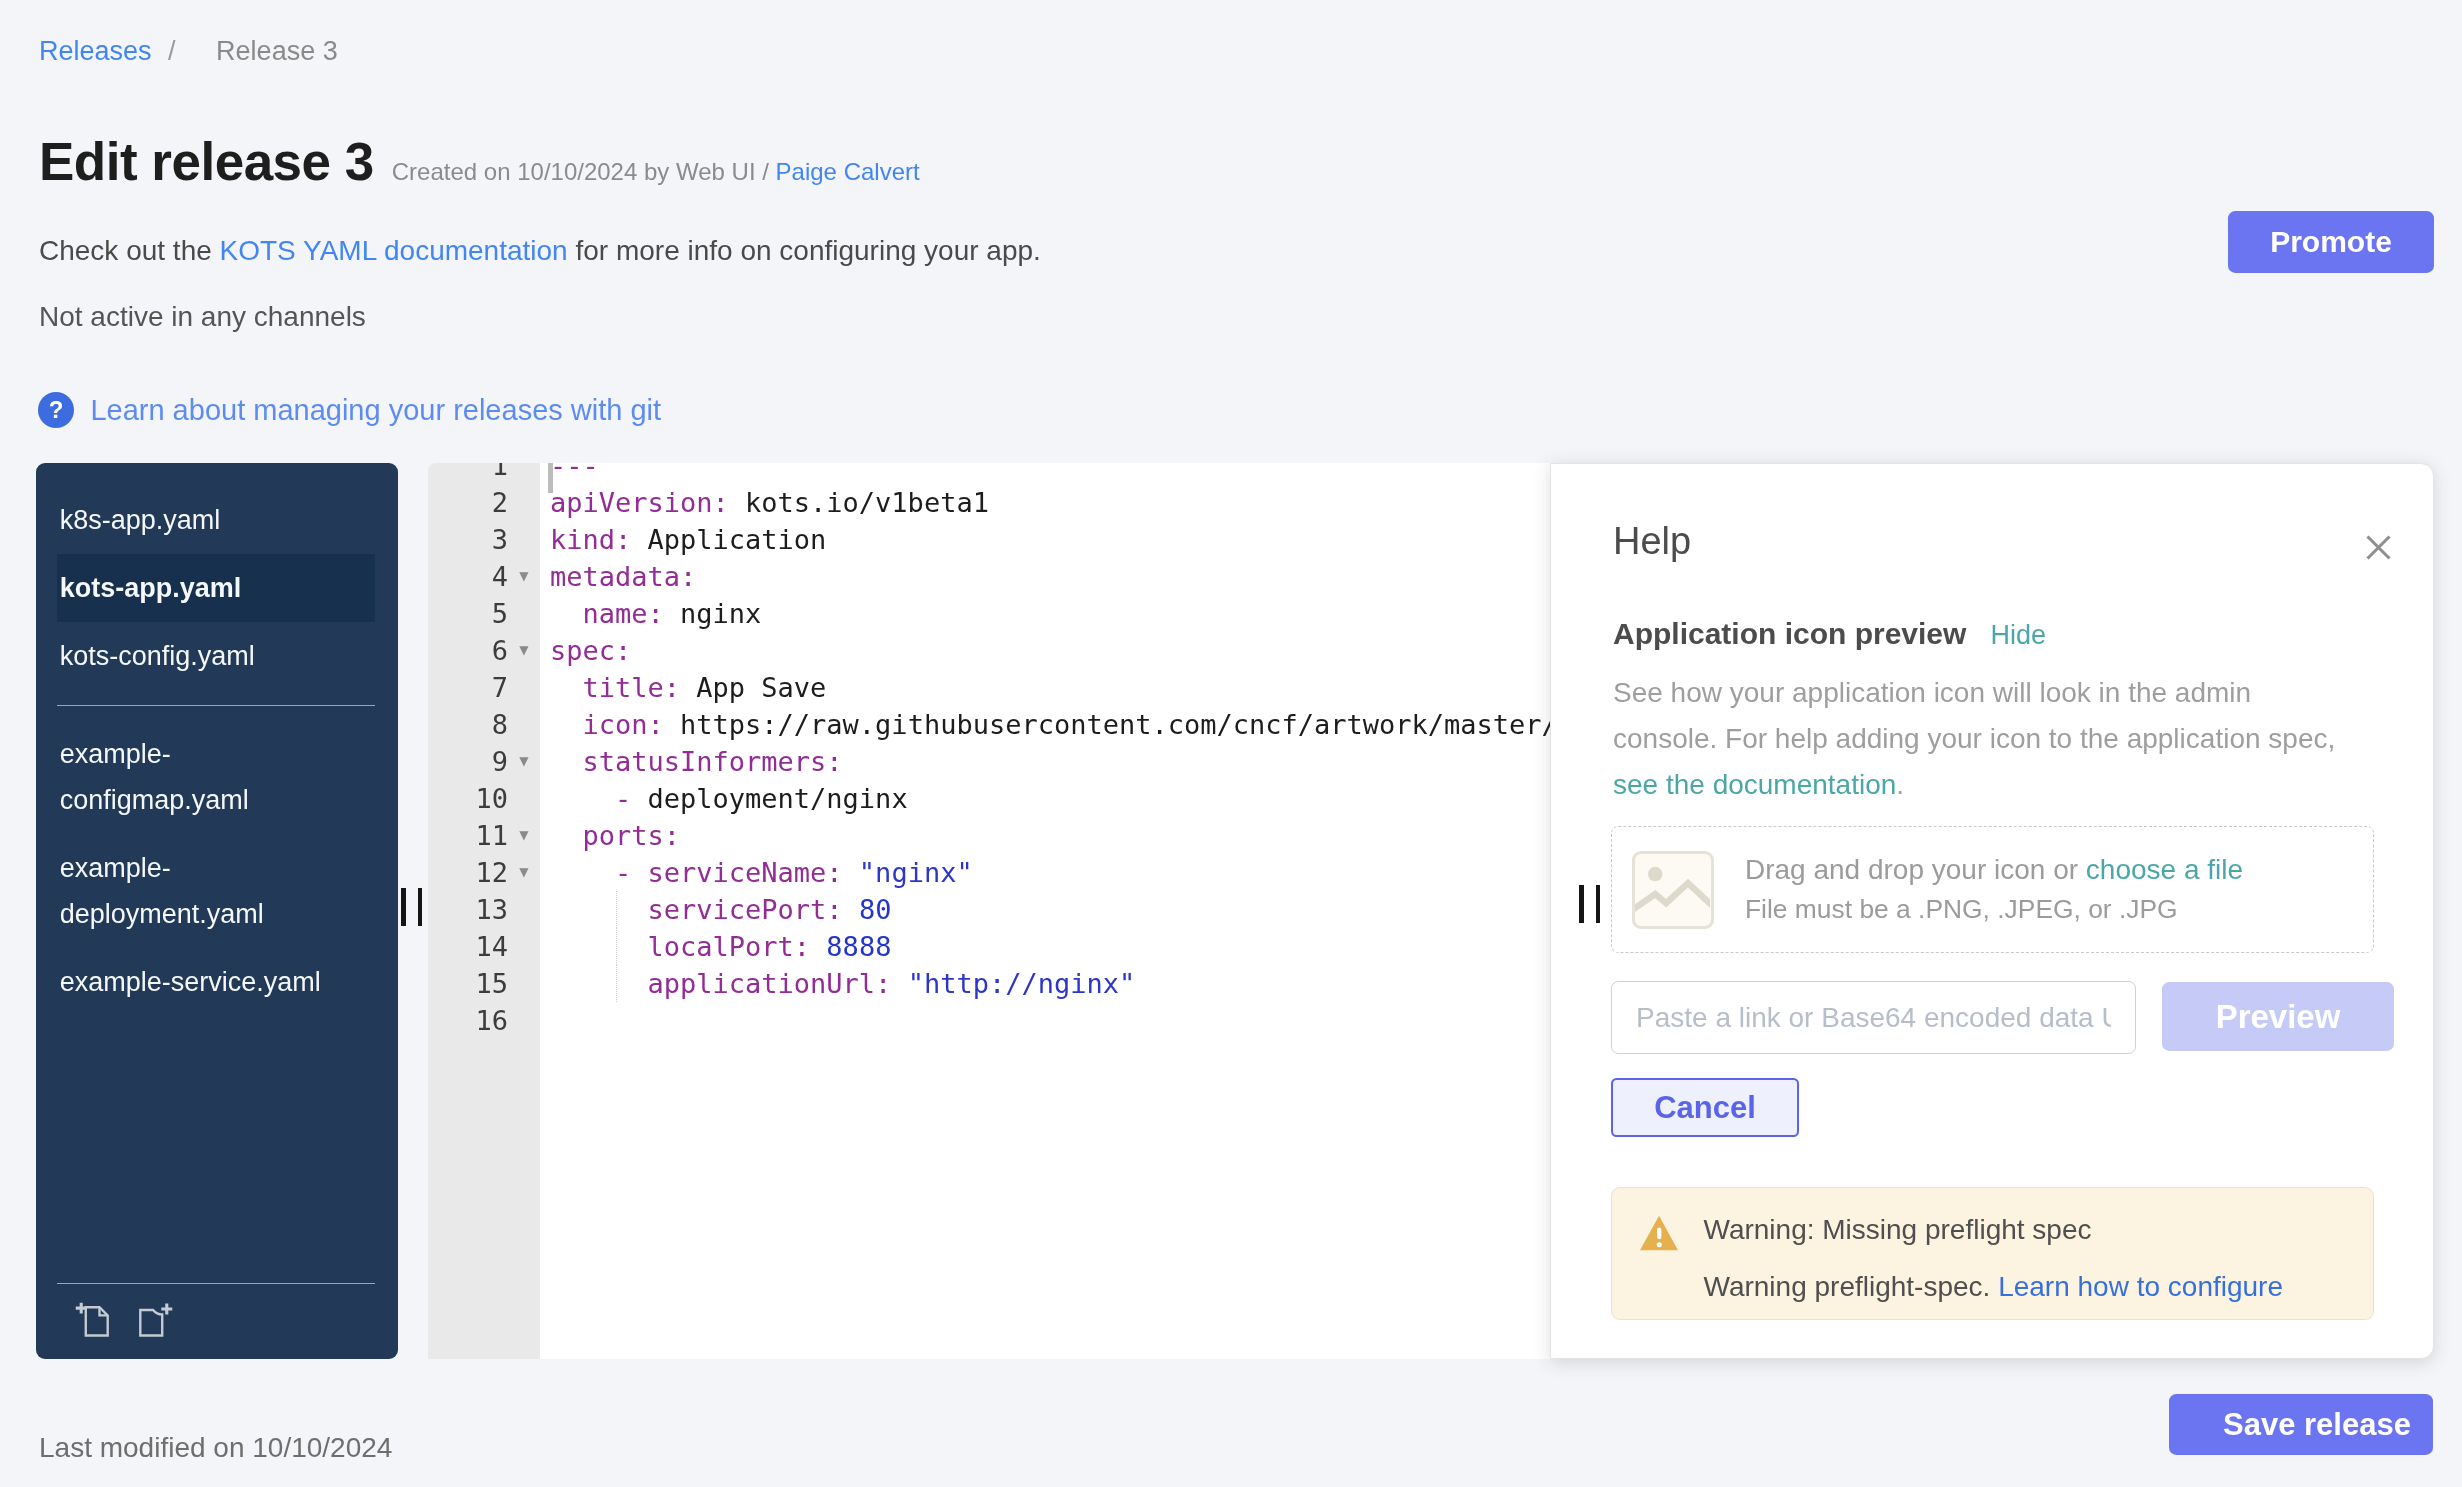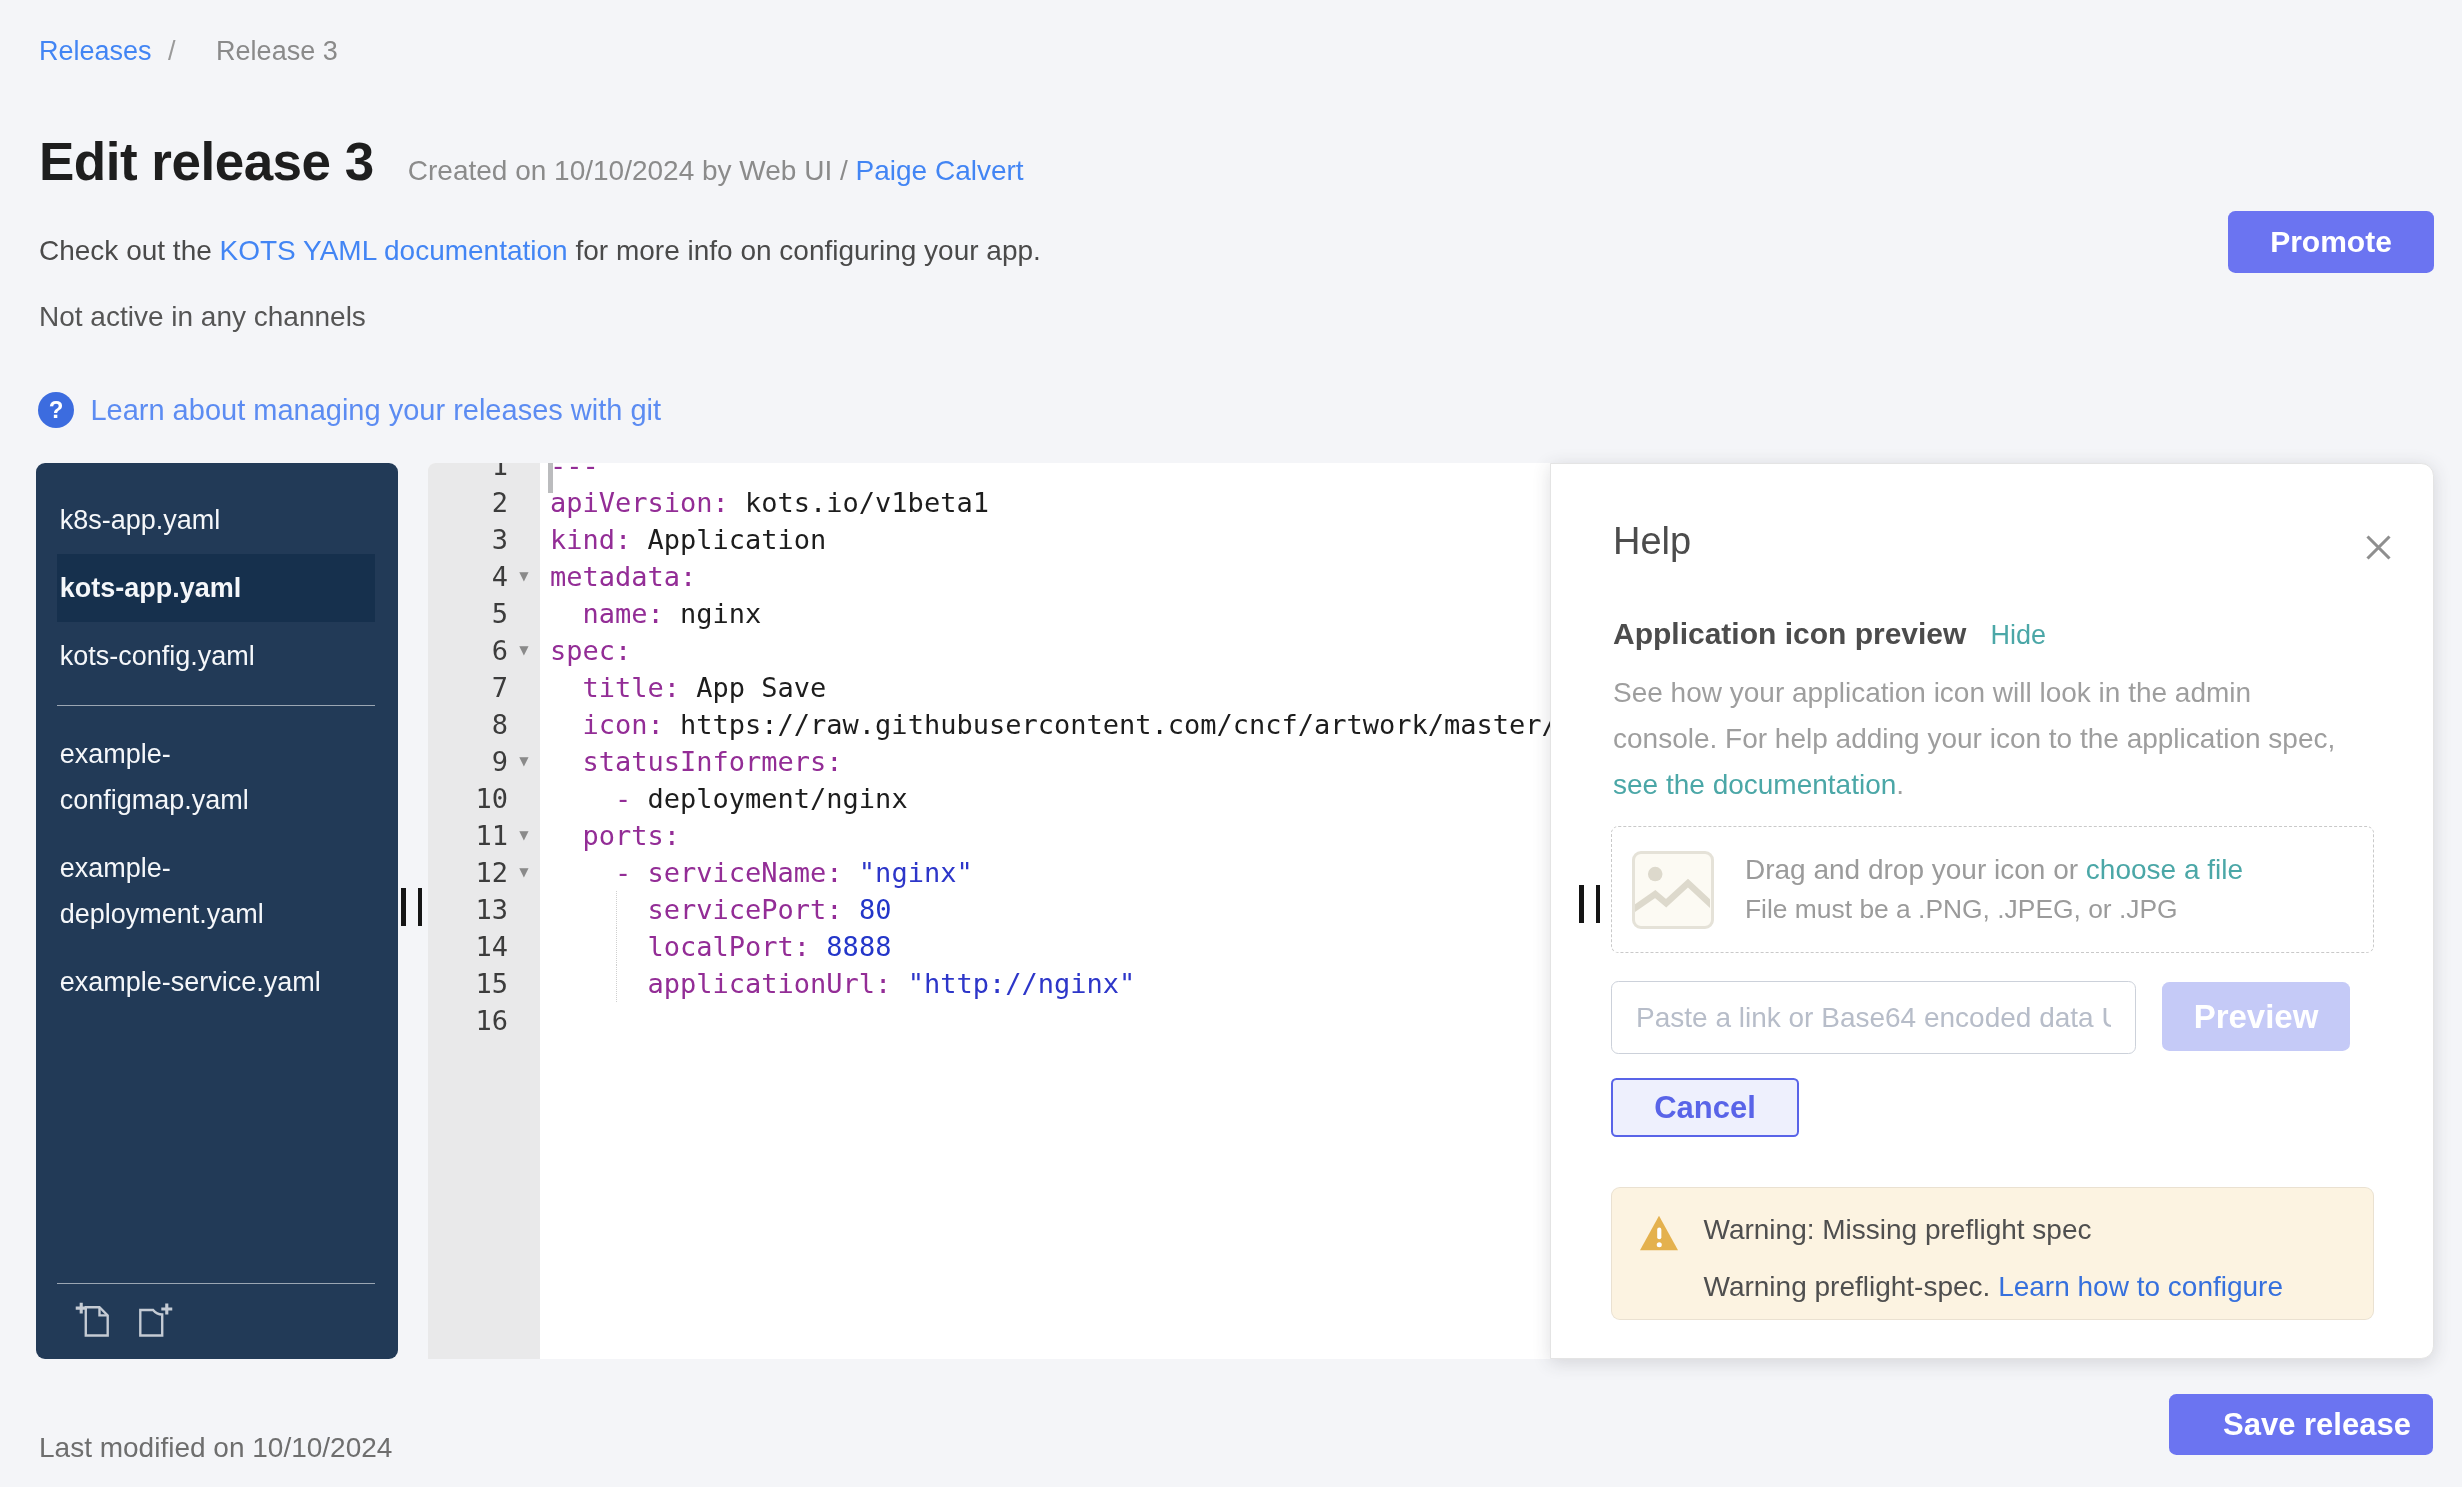--- a/index.html
+++ b/index.html
@@ -7,21 +7,21 @@
   #app { position:relative; width:2462px; height:1488px; background:#f4f5f8; overflow:hidden; }
   a { text-decoration:none; cursor:pointer; }
 
   .breadcrumb { position:absolute; left:39px; top:36px; font-size:27px; }
   .breadcrumb a { color:#4285f4; }
   .breadcrumb .sep { color:#9a9a9a; margin:0 9px; }
   .breadcrumb .cur { color:#8a8a8a;margin-left:24px; }
 
   .title-row { position:absolute; left:39px; top:131px; display:flex; align-items:baseline; }
   .title-row h1 { font-size:53px; font-weight:700; color:#1e1e1e; letter-spacing:-0.5px; }
-  .created { font-size:28px; color:#8b8b8b; margin-left:34px; }
+  .created { font-size:24px; color:#8b8b8b; margin-left:18px; }
   .created a { color:#4285f4; }
 
   .desc { position:absolute; left:39px; top:235px; font-size:28px; color:#4a4a4a; }
   .desc a { color:#4285f4; }
 
   .promote { position:absolute; left:2228px; top:211px; width:206px; height:62px; background:#6b74f1; border:none; border-radius:7.3px; color:#fff; font-size:30px; font-weight:700; font-family:"Liberation Sans",sans-serif; cursor:pointer; }
 
   .not-active { position:absolute; left:39px; top:301px; font-size:28px; color:#555; }
 
   .learn-git { position:absolute; left:38px; top:392px; display:flex; align-items:center; }
@@ -68,21 +68,21 @@
 
   .dropzone { position:absolute; left:60px; top:362px; width:763px; height:127px; border:1.8px dashed #c9c9c9; border-radius:7.3px; display:flex; align-items:center; padding-left:20px; }
   .dz-icon { width:82px; height:78px; background:#fcfaf3; border:3.6px solid #e5e2d8; border-radius:9px; position:relative; overflow:hidden; flex-shrink:0; }
   .dz-text { margin-left:31px; }
   .dz-line1 { font-size:28px; color:#9b9b9b; }
   .dz-line1 a { color:#4ba7a7; }
   .dz-line2 { font-size:26.4px; color:#9b9b9b; margin-top:7.3px; }
 
   .icon-input { position:absolute; left:60px; top:517px; width:525px; height:73px; border:1.8px solid #ccd1da; border-radius:7.3px; font-size:28px; padding:0 24px; color:#444; font-family:"Liberation Sans",sans-serif; background:#fff; }
   .icon-input::placeholder { color:#b7bdc9; }
-  .preview { position:absolute; left:611px; top:518px; width:188px; height:69px; background:#c5caf7; border:none; border-radius:7.3px; color:#fff; font-size:33px; font-weight:700; font-family:"Liberation Sans",sans-serif; }
+  .preview { position:absolute; left:611px; top:518px; width:232px; height:69px; background:#c5caf7; border:none; border-radius:7.3px; color:#fff; font-size:33px; font-weight:700; font-family:"Liberation Sans",sans-serif; }
   .cancel { position:absolute; left:60px; top:614px; width:188px; height:59px; background:#eef0fd; border:2.3px solid #5964e8; border-radius:5.5px; color:#5964e8; font-size:31px; font-weight:700; font-family:"Liberation Sans",sans-serif; cursor:pointer; }
 
   .warning { position:absolute; left:60px; top:723px; width:763px; height:133px; background:#fcf3e1; border:0.9px solid rgba(0,0,0,0.07); border-radius:9px; padding:25.5px 25.5px; display:flex; overflow:hidden; }
   .warn-text { margin-left:24px; }
   .warn-title { font-size:28px; color:#4f4f4f; }
   .warn-body { font-size:28px; color:#4f4f4f; margin-top:25.5px; }
   .warn-body a { color:#3670dd; }
 
   .footer-left { position:absolute; left:39px; top:1432px; font-size:28px; color:#6e6e6e; }
   .save { position:absolute; left:2169px; top:1394px; width:264px; height:61px; background:#6b74f1; border:none; border-radius:7.3px; color:#fff; font-size:31px; font-weight:700; font-family:"Liberation Sans",sans-serif; cursor:pointer;padding-left:32px; }

